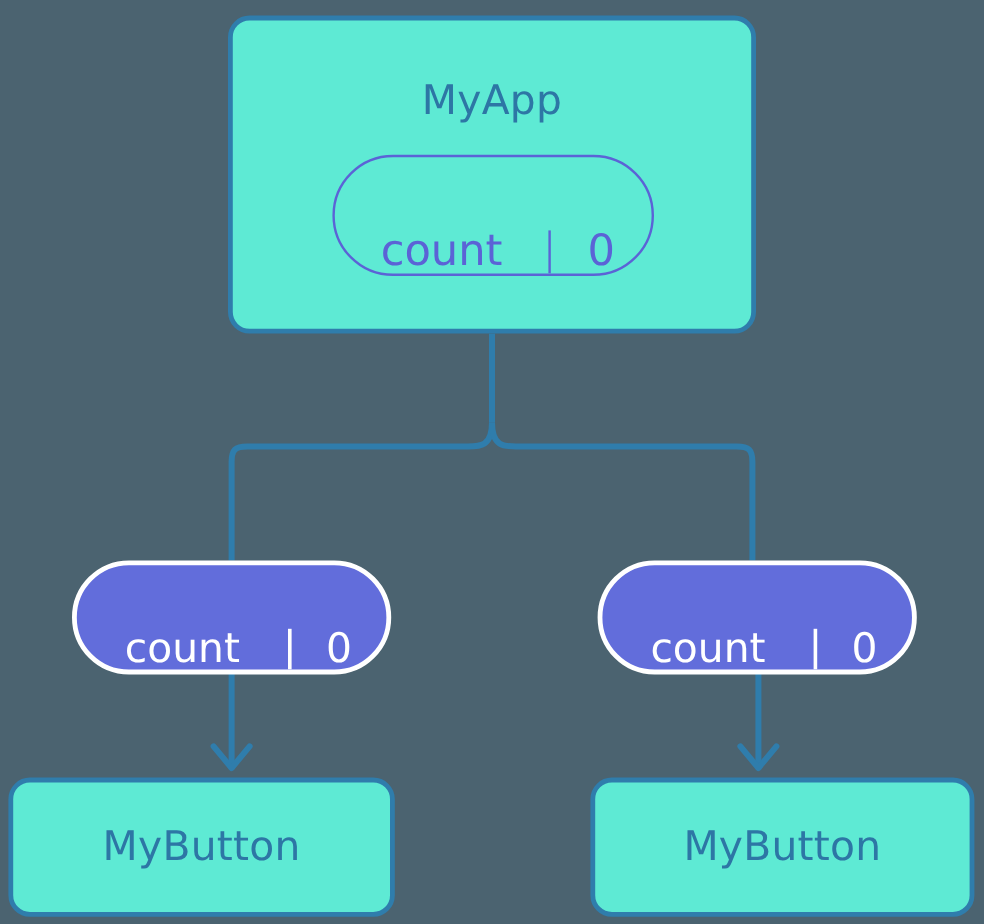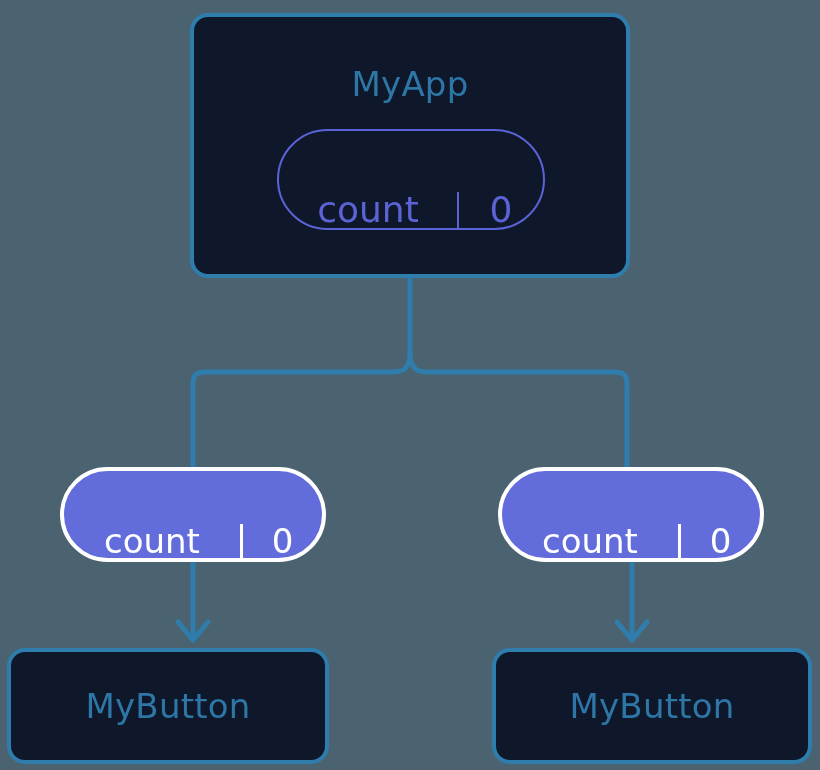--- a/index.html
+++ b/index.html
@@ -26,21 +26,21 @@
     left: 0;
     top: 0;
     width: 820px;
     height: 770px;
     pointer-events: none;
   }
 
   
   .component-box {
     position: absolute;
-    background: #0f172a;
+    background: #5eead4;
     border: 4px solid #2f7dac;
     border-radius: 18px;
     box-sizing: border-box;
     display: flex;
     justify-content: center;
   }
   .component-box.root {
     align-items: flex-start;
   }
   .component-box.leaf {

